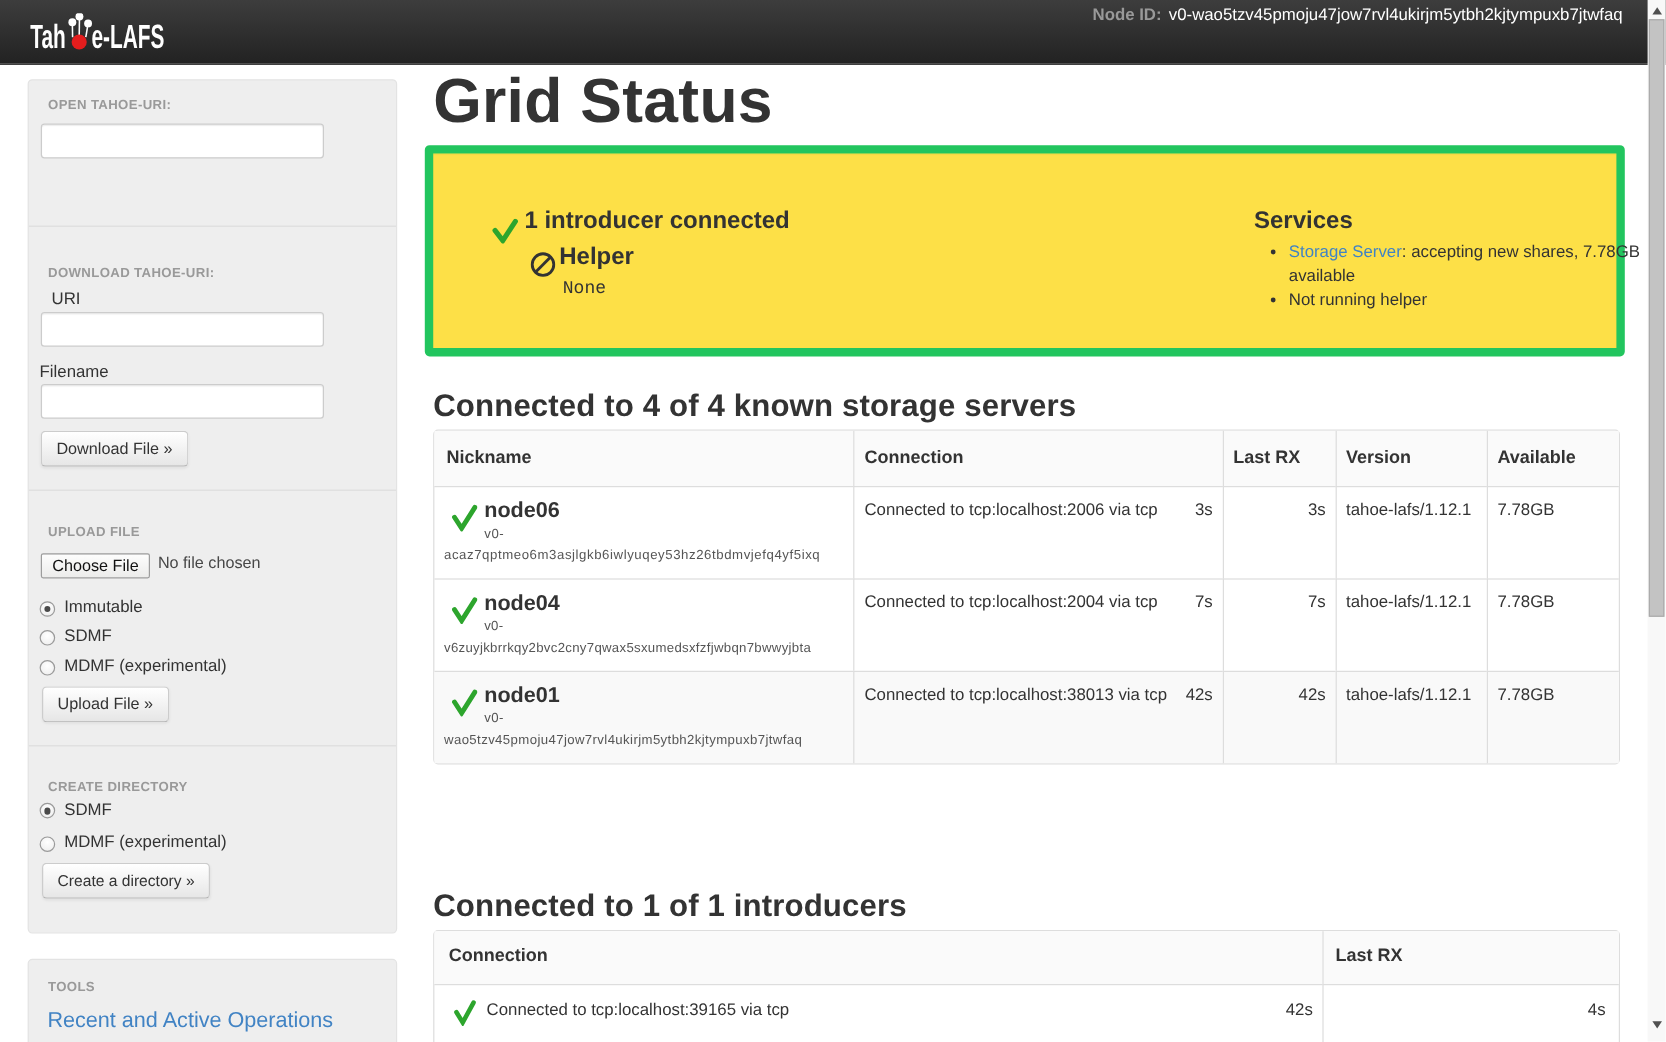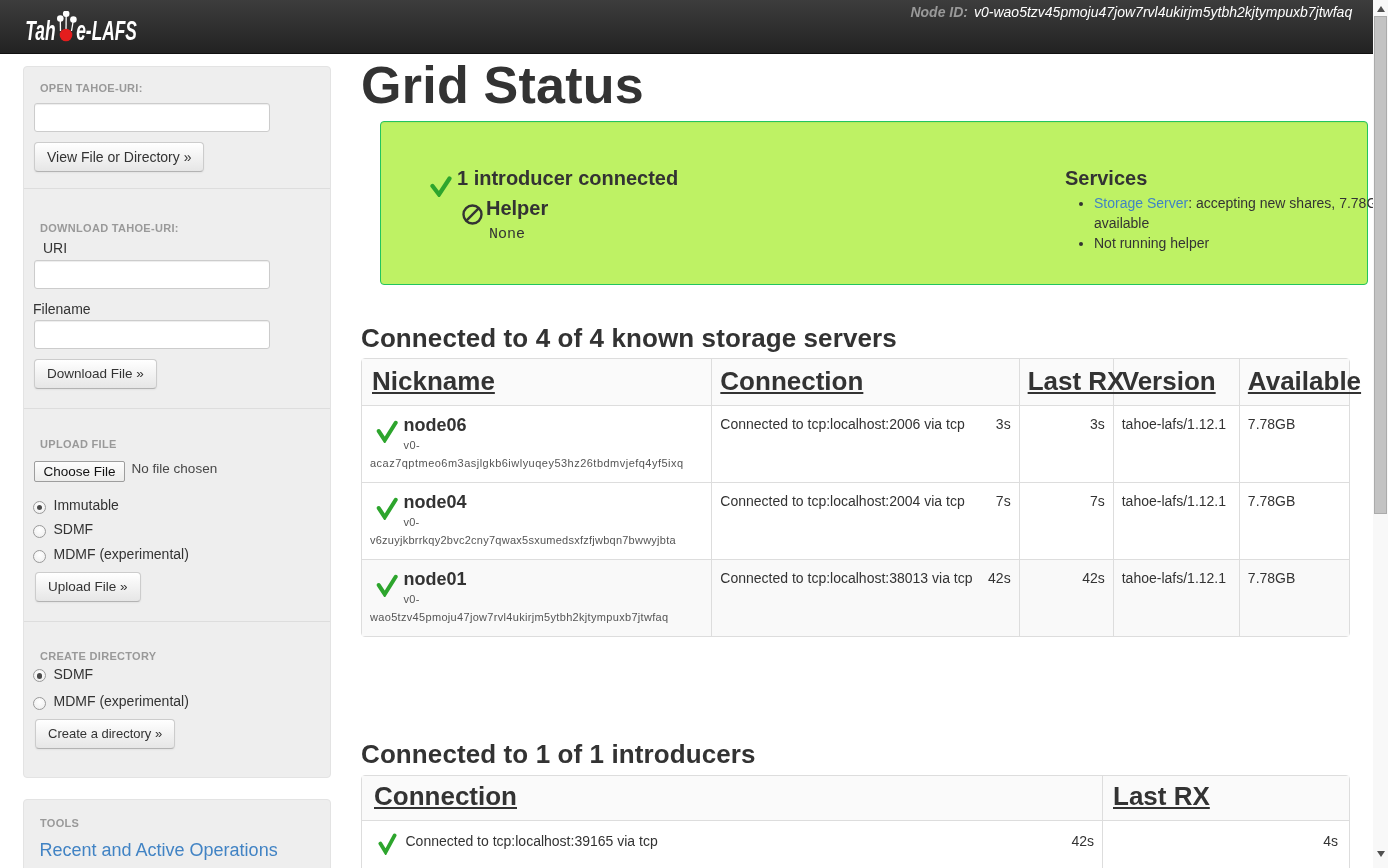--- a/index.html
+++ b/index.html
@@ -3,21 +3,21 @@
 <meta charset="utf-8">
 <title>Grid Status</title>
 <style>
 * { margin:0; padding:0; box-sizing:content-box; }
 html,body { width:1388px; height:868px; overflow:hidden; background:#fff;
   font-family:"Liberation Sans",sans-serif; color:#333; }
 .abs { position:absolute; }
 
 
 #navbar { position:absolute; left:0; top:0; width:1388px; height:53px;
-  background:linear-gradient(to bottom,#3d3d3d,#222222); border-bottom:1px solid #111;font-style:italic; }
+  background:linear-gradient(to bottom,#3d3d3d,#222222); border-bottom:1px solid #111; }
 #logo { position:absolute; left:25px; top:11px; }
 #nick-block { position:absolute; left:825px; top:3px; }
 .nb-row { display:flex; }
 .nb-label { width:143px; text-align:right; font-weight:bold; color:#999; font-size:14px; line-height:19px; }
 .nb-val { margin-left:6px; color:#fff; font-size:14px; line-height:19px; white-space:nowrap; }
 
 
 .graybox { position:absolute; background:#eeeeee; border:1px solid #e3e3e3; border-radius:4px; }
 #side1 { left:23px; top:66px; width:306px; height:710px; }
 #toolsbox { left:23px; top:799px; width:306px; height:120px; }
@@ -31,30 +31,30 @@
   color:#333; font-size:14px; line-height:20px; padding:4px 12px; text-align:center;
   font-family:"Liberation Sans",sans-serif; }
 .radio { position:absolute; width:11px; height:11px; border:1px solid #9a9a9a; border-radius:50%;
   background:radial-gradient(circle at 50% 35%, #ffffff 0%, #ececec 100%); }
 .radio.sel::after { content:""; position:absolute; left:2.75px; top:2.75px; width:5.5px; height:5.5px;
   border-radius:50%; background:#4a4a4a; }
 .rlabel { position:absolute; font-size:14px; color:#333; }
 
 
 #h1 { position:absolute; left:361px; top:55px; font-size:52px; font-weight:bold; color:#333; letter-spacing:0.25px; }
-#well { left:380px; top:121px; width:966px; height:142px; padding:10px; border:1px solid #22c55e;
-  background:#bef264; border-radius:4px; box-shadow:inset 0 1px 1px rgba(0,0,0,0.05); }
+#well { left:354px; top:121px; width:966px; height:142px; padding:10px; border:7px solid #22c55e;
+  background:#fde047; border-radius:4px; box-shadow:inset 0 1px 1px rgba(0,0,0,0.05); }
 .h2 { position:absolute; font-size:26px; font-weight:bold; color:#333; line-height:30px; letter-spacing:0.1px; }
 .h3 { font-size:20px; font-weight:bold; color:#333; }
 
 
 table { border-collapse:separate; border-spacing:0; position:absolute; background:#fff;
   border:1px solid #ddd; border-radius:4px; font-size:14px; color:#333; table-layout:fixed; }
 th, td { padding:8px; border-left:1px solid #ddd; text-align:left; vertical-align:top; }
-th { font-size:26px; line-height:29px; font-weight:bold; background:#fafafa; white-space:nowrap; padding-bottom:9px;text-decoration:underline; }
+th { font-size:15px; line-height:29px; font-weight:bold; background:#fafafa; white-space:nowrap; padding-bottom:9px; }
 #t2 th { padding-top:5.5px; padding-bottom:9.5px; }
 #t2 td { padding-top:9.5px; }
 tr.stripe td { background:#f9f9f9; }
 td { border-top:1px solid #ddd; line-height:20px; }
 th:first-child, td:first-child { border-left:none; }
 td.rx { text-align:right; }
 .conn-age { float:right; }
 .nodeid { font-size:11px; color:#555; letter-spacing:0.4px; overflow-wrap:break-word; line-height:18px; }
 .nickname { font-size:18px; font-weight:bold; line-height:22px; }
 
@@ -86,21 +86,20 @@
     <div class="nb-row">
         <div class="nb-label">Node ID:</div>
         <div class="nb-val">v0-wao5tzv45pmoju47jow7rvl4ukirjm5ytbh2kjtympuxb7jtwfaq</div>
       </div>
   </div>
 </div>
 
 <div class="graybox" id="side1">
   <div class="sideh" style="left:16px; top:14.5px;">OPEN TAHOE-URI:</div>
   <input class="tinput" style="left: 10px; top: 36px;">
-  <div class="btn" style="left:10px; top:75px; font-size:14px;">View File or Directory »</div>
   <div class="divider" style="top:121px;"></div>
 
   <div class="sideh" style="left:16px; top:154.5px;">DOWNLOAD TAHOE-URI:</div>
   <div class="rlabel" style="left:19px; top:173px;">URI</div>
   <input class="tinput" style="left: 10px; top: 193px;">
   <div class="rlabel" style="left:9px; top:233.5px;">Filename</div>
   <input class="tinput" style="left: 10px; top: 253px;">
   <div class="btn" style="left:10px; top:292px; font-size:13.5px;">Download File »</div>
   <div class="divider" style="top:341px;"></div>
 

